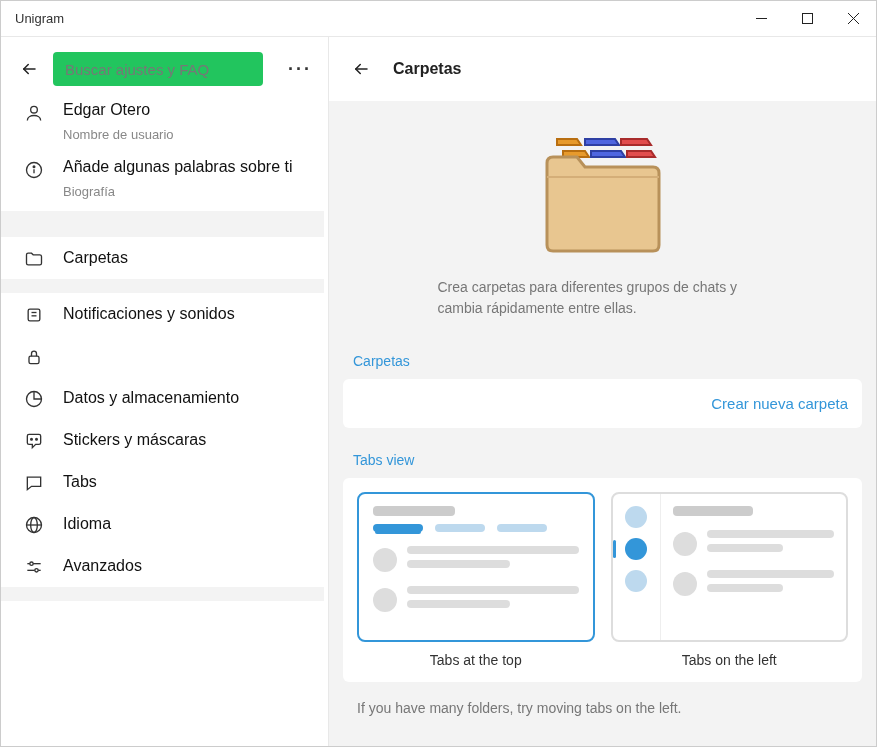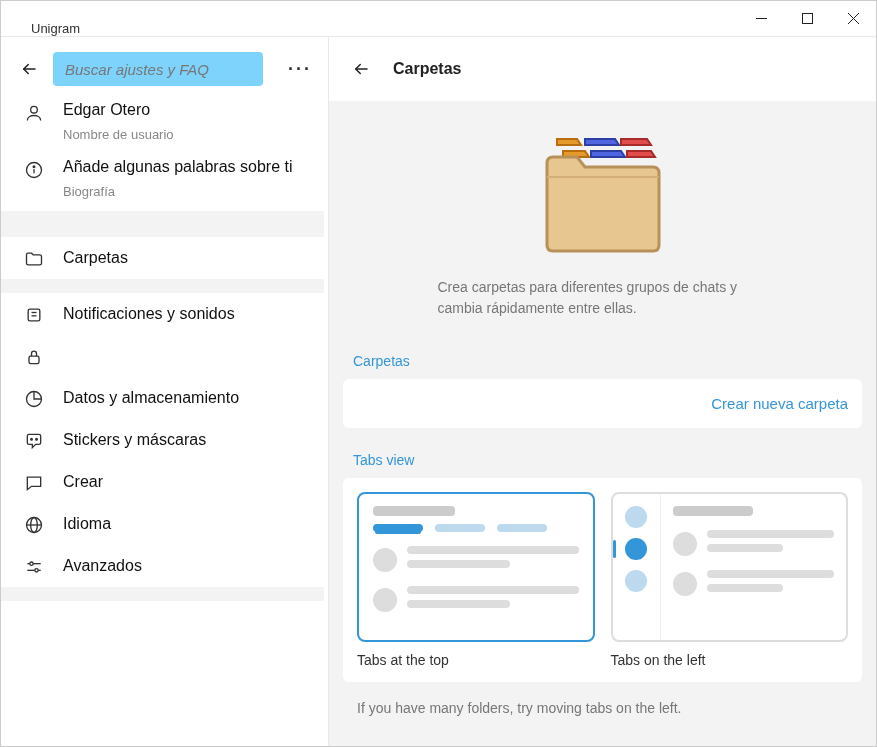--- a/index.html
+++ b/index.html
@@ -12,22 +12,22 @@
     height: 747px;
     overflow: hidden;
     display: flex;
     flex-direction: column;
     border: 1px solid #ccc;
   }
   
   .titlebar {
     height: 36px;
     display: flex;
-    align-items: flex-end;
-    padding-left: 30px;
+    align-items: center;
+    padding-left: 14px;
     border-bottom: 1px solid #e8e8e8;
     gap: 8px;
   }
   .titlebar .title { font-size: 13px; color: #333; }
   .window-controls { margin-left: auto; display: flex; }
   .window-controls .wc {
     width: 46px;
     height: 36px;
     display: flex; align-items: center; justify-content: center;
     font-family: "Segoe UI Symbol", sans-serif;
@@ -54,26 +54,25 @@
   }
   .back-btn {
     width: 36px; height: 36px; display:flex; align-items:center; justify-content:center;
     cursor:pointer; border-radius:4px;
   }
   .search-wrap { flex: 1; padding-left: 2px; }
   .search-input {
     width: 210px;
     height: 34px;
     border: none;
-    background: #7dd3fc;
+    background: #22c55e;
     border-radius: 4px;
     padding: 0 12px;
     font-size: 15px;
     color: #333;
-    font-style: italic;
   }
   .search-input::placeholder { color: #777; }
   .more-btn {
     width: 36px; height: 36px; display:flex; align-items:center; justify-content:center;
     cursor:pointer; font-size:18px; font-weight:bold; letter-spacing:2px; color:#333;
   }
   .sidebar-list {
     overflow-y: auto;
     flex: 1;
     padding-right: 4px;
@@ -156,21 +155,21 @@
   }
   .tab-option { flex:1; cursor:pointer;}
   .tab-preview {
     height:150px;
     border:2px solid #ddd;
     border-radius:8px;
     background:#fff;
     overflow:hidden;
   }
   .tab-option.selected .tab-preview { border-color:#3396d9;}
-  .tab-caption { margin-top:10px; font-size:14px; color:#333;}
+  .tab-caption { margin-top:10px; font-size:14px; color:#333;text-align:center;}
   .hint { color:#777; font-size:14px; padding: 0 28px 8px;}
 
   
   .prev-top { padding:12px 14px 0;}
   .prev-row { display:flex; align-items:center; gap:10px; margin-bottom:12px;}
   .prev-circle { width:24px; height:24px; border-radius:50%; background:#ddd;}
   .prev-lines { flex:1;}
   .prev-line { height:8px; background:#ddd; border-radius:4px; margin-bottom:6px;}
   .prev-line.short { width:60%;}
   .prev-tabs-top { display:flex; gap:12px; margin:8px 0 14px; }
@@ -326,21 +325,21 @@
           </div>
       </div>
 
       <div class="menu-item">
         <span class="icon">
           <svg width="20" height="20" viewBox="0 0 24 24" fill="none" stroke="#333" stroke-width="1.6">
               <path d="M4 5h16v11H9l-5 4V5z"></path>
             </svg>
         </span>
         <div class="texts">
-            <span class="label">Crear</span>
+            <span class="label">Tabs</span>
           </div>
       </div>
 
       <div class="menu-item">
         <span class="icon">
           <svg width="20" height="20" viewBox="0 0 24 24" fill="none" stroke="#333" stroke-width="1.6">
               <circle cx="12" cy="12" r="9"></circle>
               <ellipse cx="12" cy="12" rx="4" ry="9"></ellipse>
               <line x1="3" y1="12" x2="21" y2="12"></line>
             </svg>

